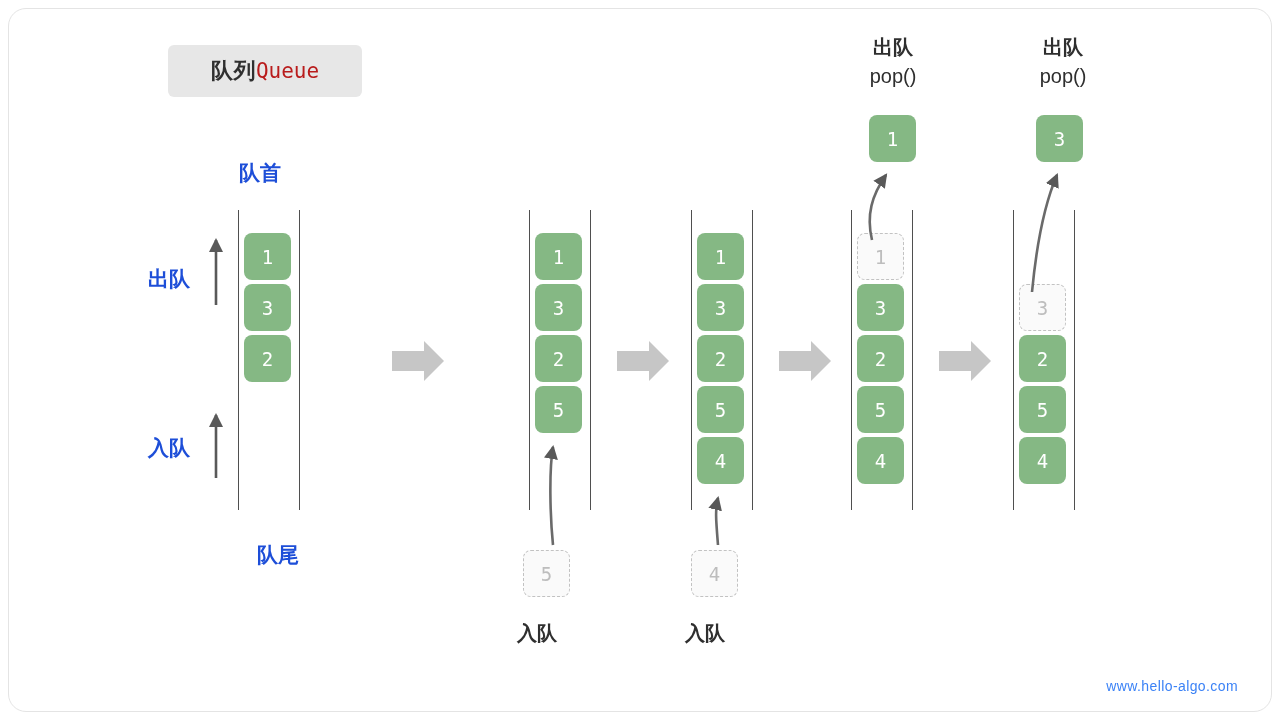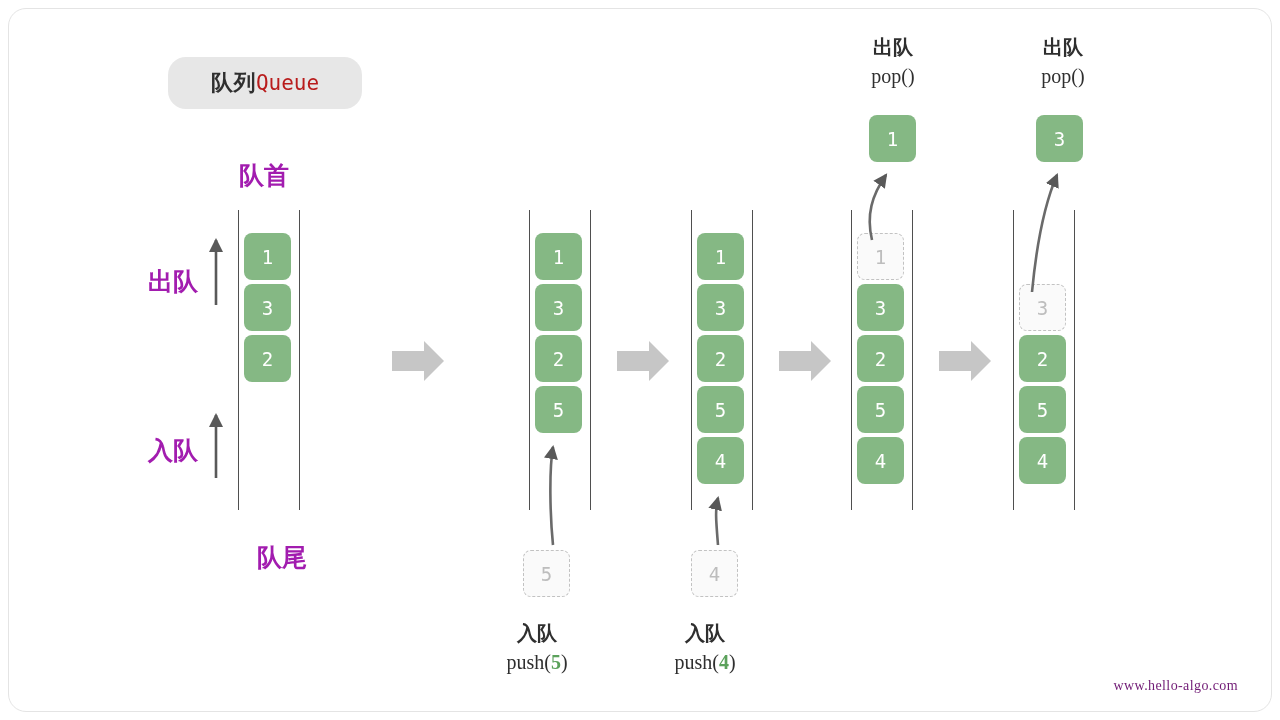--- a/index.html
+++ b/index.html
@@ -27,64 +27,64 @@
     background: #ffffff;
     border: 1px solid #e4e4e4;
     border-radius: 18px;
     box-sizing: border-box;
   }
 
   
   .title-badge {
     position: absolute;
     left: 168px;
-    top: 57px;
+    top: 45px;
     width: 194px;
     height: 52px;
     background: #e7e7e7;
-    border-radius: 18px;
+    border-radius: 6px;
     display: flex;
     align-items: center;
     justify-content: center;
   }
   .title-cn {
     font-size: 22px;
     font-weight: bold;
     color: #2f2f2f;
     letter-spacing: 0.5px;
   }
   .title-en {
     font-family: "DejaVu Sans Mono", "Liberation Mono", monospace;
     font-size: 21px;
     color: #b91c1c;
   }
 
   
   .lbl {
     position: absolute;
-    color: #a21caf;
+    color: #1d4ed8;
     font-weight: bold;
-    font-size: 25px;
+    font-size: 21px;
     white-space: nowrap;
   }
   .op-label {
     position: absolute;
     text-align: center;
     white-space: nowrap;
     color: #2f2f2f;
   }
   .op-label .cn {
     display: block;
     font-size: 20px;
     font-weight: bold;
     line-height: 1.45;
   }
   .op-label .code {
     display: block;
-    font-family: Liberation Serif, serif;
+    font-family: Liberation Sans, sans-serif;
     font-size: 20px;
     line-height: 1.45;
     color: #2f2f2f;
   }
   .op-label .code .num { color: #5ba15b; font-weight: bold; }
 
   
   .column { position: absolute; }
   .rail {
     position: absolute;
@@ -139,23 +139,23 @@
     top: 0;
     width: 1280px;
     height: 720px;
     pointer-events: none;
   }
 
   .watermark {
     position: absolute;
     right: 42px;
     bottom: 26px;
-    font-family: Liberation Serif, serif;
+    font-family: Liberation Sans, sans-serif;
     font-size: 14px;
-    color: #701a75;
+    color: #3b82f6;
     letter-spacing: 0.4px;
   }
 </style>
 </head>
 <body>
 
 <div id="canvas">
   <div class="card"></div>
 
   <div class="title-badge">
@@ -180,36 +180,34 @@
     <div class="rail left" style="height:300px;"></div>
     <div class="rail right" style="height:300px;"></div>
     <div class="cell filled" style="left:6px; top:23px;">1</div>
     <div class="cell filled" style="left:6px; top:74px;">3</div>
     <div class="cell filled" style="left:6px; top:125px;">2</div>
     <div class="cell filled" style="left:6px; top:176px;">5</div>
   </div>
   <div class="cell ghost" style="position:absolute; left:523px; top:550px;">5</div>
   <div class="op-label" style="left:437px; top:619px; width:200px;">
     <span class="cn">入队</span>
-    <span class="code"><span>push(</span><span class="num">5</span><span>)</span></span>
   </div>
 
   <div class="column" style="left:691px; top:210px; width:62px; height:300px;">
     <div class="rail left" style="height:300px;"></div>
     <div class="rail right" style="height:300px;"></div>
     <div class="cell filled" style="left:6px; top:23px;">1</div>
     <div class="cell filled" style="left:6px; top:74px;">3</div>
     <div class="cell filled" style="left:6px; top:125px;">2</div>
     <div class="cell filled" style="left:6px; top:176px;">5</div>
     <div class="cell filled" style="left:6px; top:227px;">4</div>
   </div>
   <div class="cell ghost" style="position:absolute; left:691px; top:550px;">4</div>
   <div class="op-label" style="left:605px; top:619px; width:200px;">
     <span class="cn">入队</span>
-    <span class="code"><span>push(</span><span class="num">4</span><span>)</span></span>
   </div>
 
   <div class="column" style="left:851px; top:210px; width:62px; height:300px;">
     <div class="rail left" style="height:300px;"></div>
     <div class="rail right" style="height:300px;"></div>
     <div class="cell ghost" style="left:6px; top:23px;">1</div>
     <div class="cell filled" style="left:6px; top:74px;">3</div>
     <div class="cell filled" style="left:6px; top:125px;">2</div>
     <div class="cell filled" style="left:6px; top:176px;">5</div>
     <div class="cell filled" style="left:6px; top:227px;">4</div>

